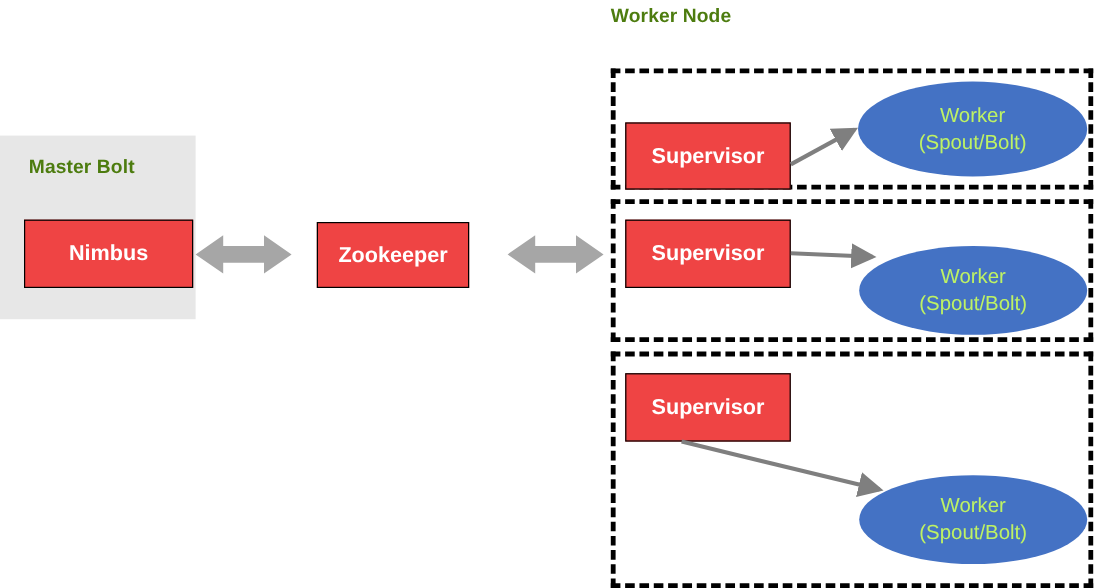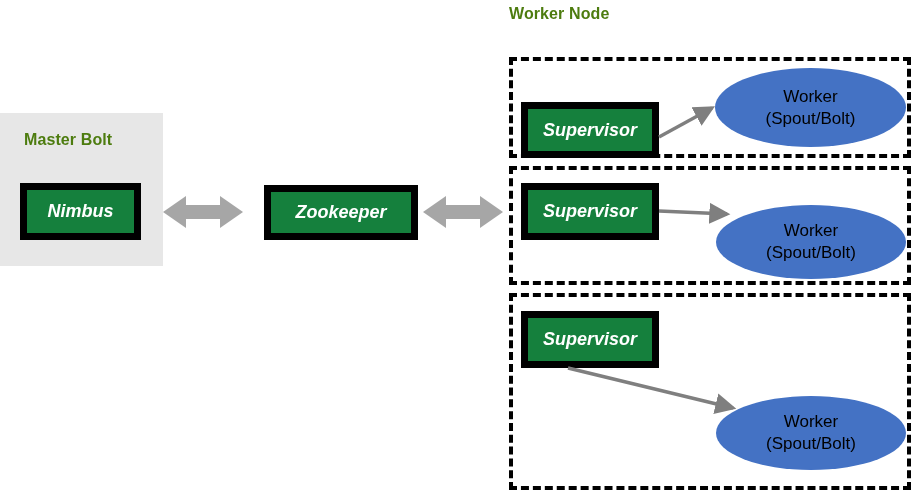--- a/index.html
+++ b/index.html
@@ -28,43 +28,42 @@
     font-size: 16px;
     font-weight: bold;
     color: #4d7c0f;
     letter-spacing: 0.1px;
     white-space: nowrap;
   }
 
   
   .blue-box {
     position: absolute;
-    background: #15803d;
-    border: 7px solid #000000;
+    background: #ef4444;
+    border: 1px solid #000000;
     box-sizing: border-box;
     display: flex;
     align-items: center;
     justify-content: center;
     color: #ffffff;
     font-size: 18px;
     font-weight: bold;
     white-space: nowrap;
-    font-style: italic;
   }
 
   
   .ellipse {
     position: absolute;
     background: #4472c4;
     border-radius: 50%;
     display: flex;
     flex-direction: column;
     align-items: center;
     justify-content: center;
-    color: #000000;
+    color: #bef264;
     font-size: 17px;
     line-height: 1.28;
     white-space: nowrap;
   }
 
   
   .dashed-panel {
     position: absolute;
     border: 4px dashed #000000;
     box-sizing: border-box;
@@ -83,25 +82,25 @@
 </style>
 </head>
 <body>
 
 <div id="canvas">
 
   <div class="gray-panel" style="left:0px; top:113px; width:163px; height:153px;"></div>
 
   <div class="panel-title" style="left:24px; top:131px;">Master Bolt</div>
 
-  <div class="blue-box" style="left:20px; top:183px; width:121px; height:57px;">
+  <div class="blue-box" style="left:20px; top:183px; width:141px; height:57px;">
     <span>Nimbus</span>
   </div>
 
-  <div class="blue-box" style="left:264px; top:185px; width:154px; height:55px;">
+  <div class="blue-box" style="left:264px; top:185px; width:127px; height:55px;">
     <span>Zookeeper</span>
   </div>
 
   <div class="panel-title" style="left:509px; top:5px;">Worker Node</div>
 
   <div class="dashed-panel" style="left:509px; top:57px; width:402px; height:101px;"></div>
 
   <div class="blue-box" style="left:521px; top:102px; width:138px; height:56px;">
     <span>Supervisor</span>
   </div>

